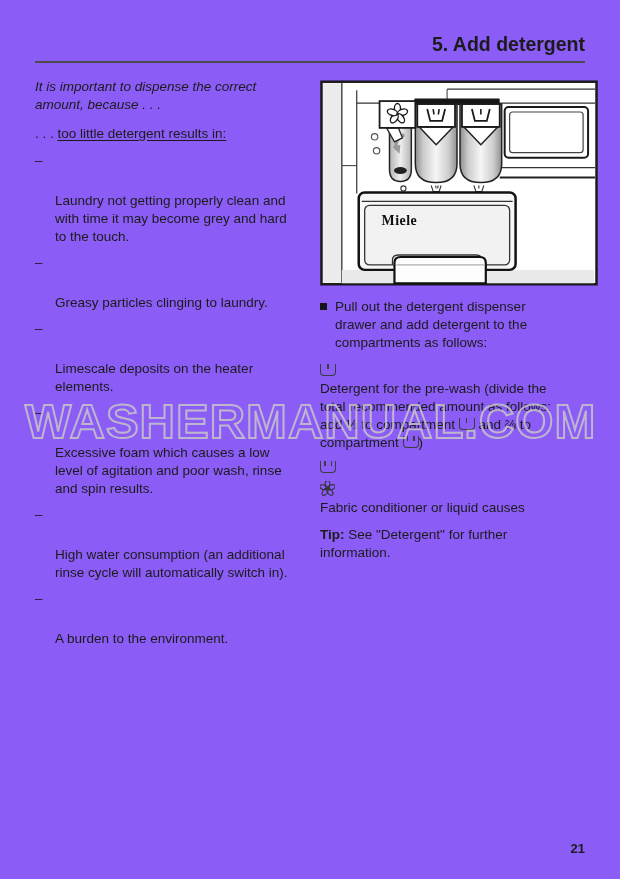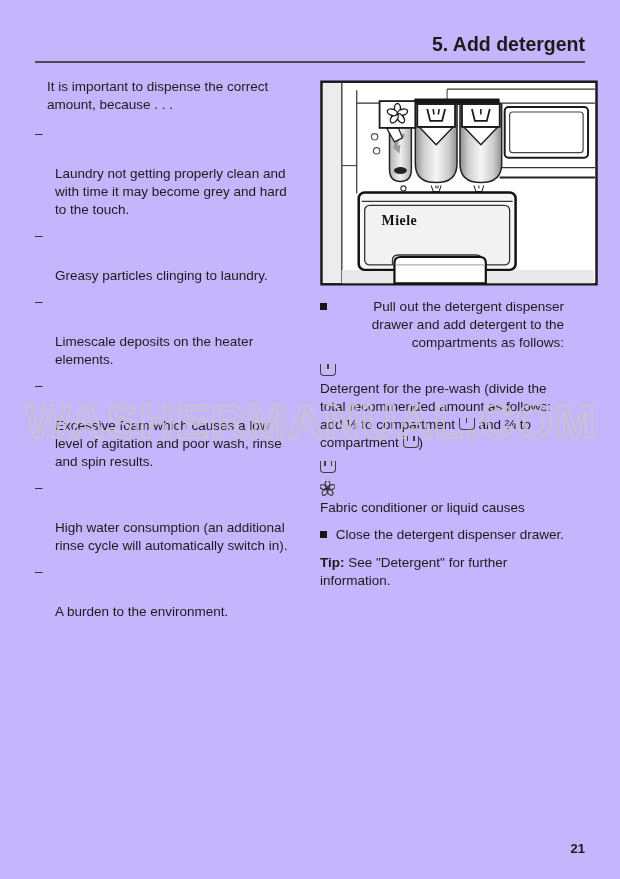--- a/index.html
+++ b/index.html
@@ -1,41 +1,41 @@
 <!DOCTYPE html>
 <html><head>
 <meta charset="utf-8">
 <style>
   html,body{margin:0;padding:0;background:#fff;}
   .page{
-    position:relative;width:620px;height:879px;background:#c4b5fd;overflow:hidden;
+    position:relative;width:620px;height:879px;background:#8b5cf6;overflow:hidden;
     font-family:"Liberation Sans","DejaVu Sans",sans-serif;
     font-size:13.5px;line-height:18px;color:#1b1b1b;
   }
   
   .hdr{position:absolute;top:33px;left:35px;right:35px;text-align:right;
        font-size:19.5px;font-weight:bold;line-height:22px;}
   .rule{position:absolute;top:61px;left:35px;right:35px;height:2px;background:#4c4c4c;}
   
   .cols{position:absolute;top:78px;left:35px;right:23px;display:flex;}
   .col-left{width:255px;margin-right:30px;}
   .col-right{width:277px;}
   .col-right .txt{padding-right:24px;}
   p{margin:0;}
-  .intro{margin:0 12px 11px;}
+  .intro{margin:0 0 11px;font-style:italic;}
   .uhead{margin:0 0 9px;}
   .uhead u{text-underline-offset:2px;}
   .li{display:flex;margin:0 0 8px;}
   .li .dash{flex:0 0 20px;}
   .li .it{width:235px;margin-top:40px;}
   
   .step{display:flex;margin:0 0 10px;}
   .step .bul{flex:0 0 15px;}
   .sqbox{display:block;width:7px;height:7px;background:#161616;margin-top:5px;}
-  .step .st{flex:1;padding-right:9px;text-align:right;}
+  .step .st{flex:1;padding-right:9px;}
   .mt{margin-top:9px;}
   .sym-line{margin:7px 0 3px;height:15px;}
   .tip{margin-top:9px;}
   
   .cup{display:inline-block;width:14px;height:11px;border:1.5px solid #3c3c3c;border-top:none;
        border-radius:0 0 4px 4px;position:relative;vertical-align:-1px;}
   .cup i{position:absolute;top:0;width:1.5px;height:5px;background:#3c3c3c;}
   .cup.one i.m{left:50%;margin-left:-1px;}
   .cup.two i.l{left:3px;}
   .cup.two i.r{right:3px;}
@@ -56,20 +56,21 @@
 <div class="page">
 
   <div class="hdr">5. Add detergent</div>
   <div class="rule"></div>
 
   <div class="cols">
 
     <div class="col-left">
       <p class="intro">It is important to dispense the correct amount, because . . .</p>
 
+      <p class="uhead"><span>. . . </span><u>too little detergent results in:</u></p>
 
       <div class="li">
         <span class="dash">–</span>
         <span class="it">Laundry not getting properly clean and with time it may become grey and hard to the touch.</span>
       </div>
       <div class="li">
         <span class="dash">–</span>
         <span class="it">Greasy particles clinging to laundry.</span>
       </div>
       <div class="li">
@@ -220,26 +221,20 @@
               <ellipse cx="0" cy="-4.4" rx="2.5" ry="4.1" transform="rotate(72)"></ellipse>
               <ellipse cx="0" cy="-4.4" rx="2.5" ry="4.1" transform="rotate(144)"></ellipse>
               <ellipse cx="0" cy="-4.4" rx="2.5" ry="4.1" transform="rotate(216)"></ellipse>
               <ellipse cx="0" cy="-4.4" rx="2.5" ry="4.1" transform="rotate(288)"></ellipse>
               <circle cx="0" cy="0" r="0.9" fill="#333" stroke="none"></circle>
             </g>
           </svg>
         </div>
         <p>Fabric conditioner or liquid causes</p>
 
-        <div class="step mt">
-          <span class="bul">
-              <span class="sqbox"></span>
-            </span>
-          <span class="st">Close the detergent dispenser drawer.</span>
-        </div>
 
         <p class="tip"><b>Tip:</b><span> See "Detergent" for further information.</span></p>
       </div>
     </div>
   </div>
 
   <div class="watermark">WASHERMANUAL.COM</div>
 
   <div class="pagenum">21</div>
 </div>

